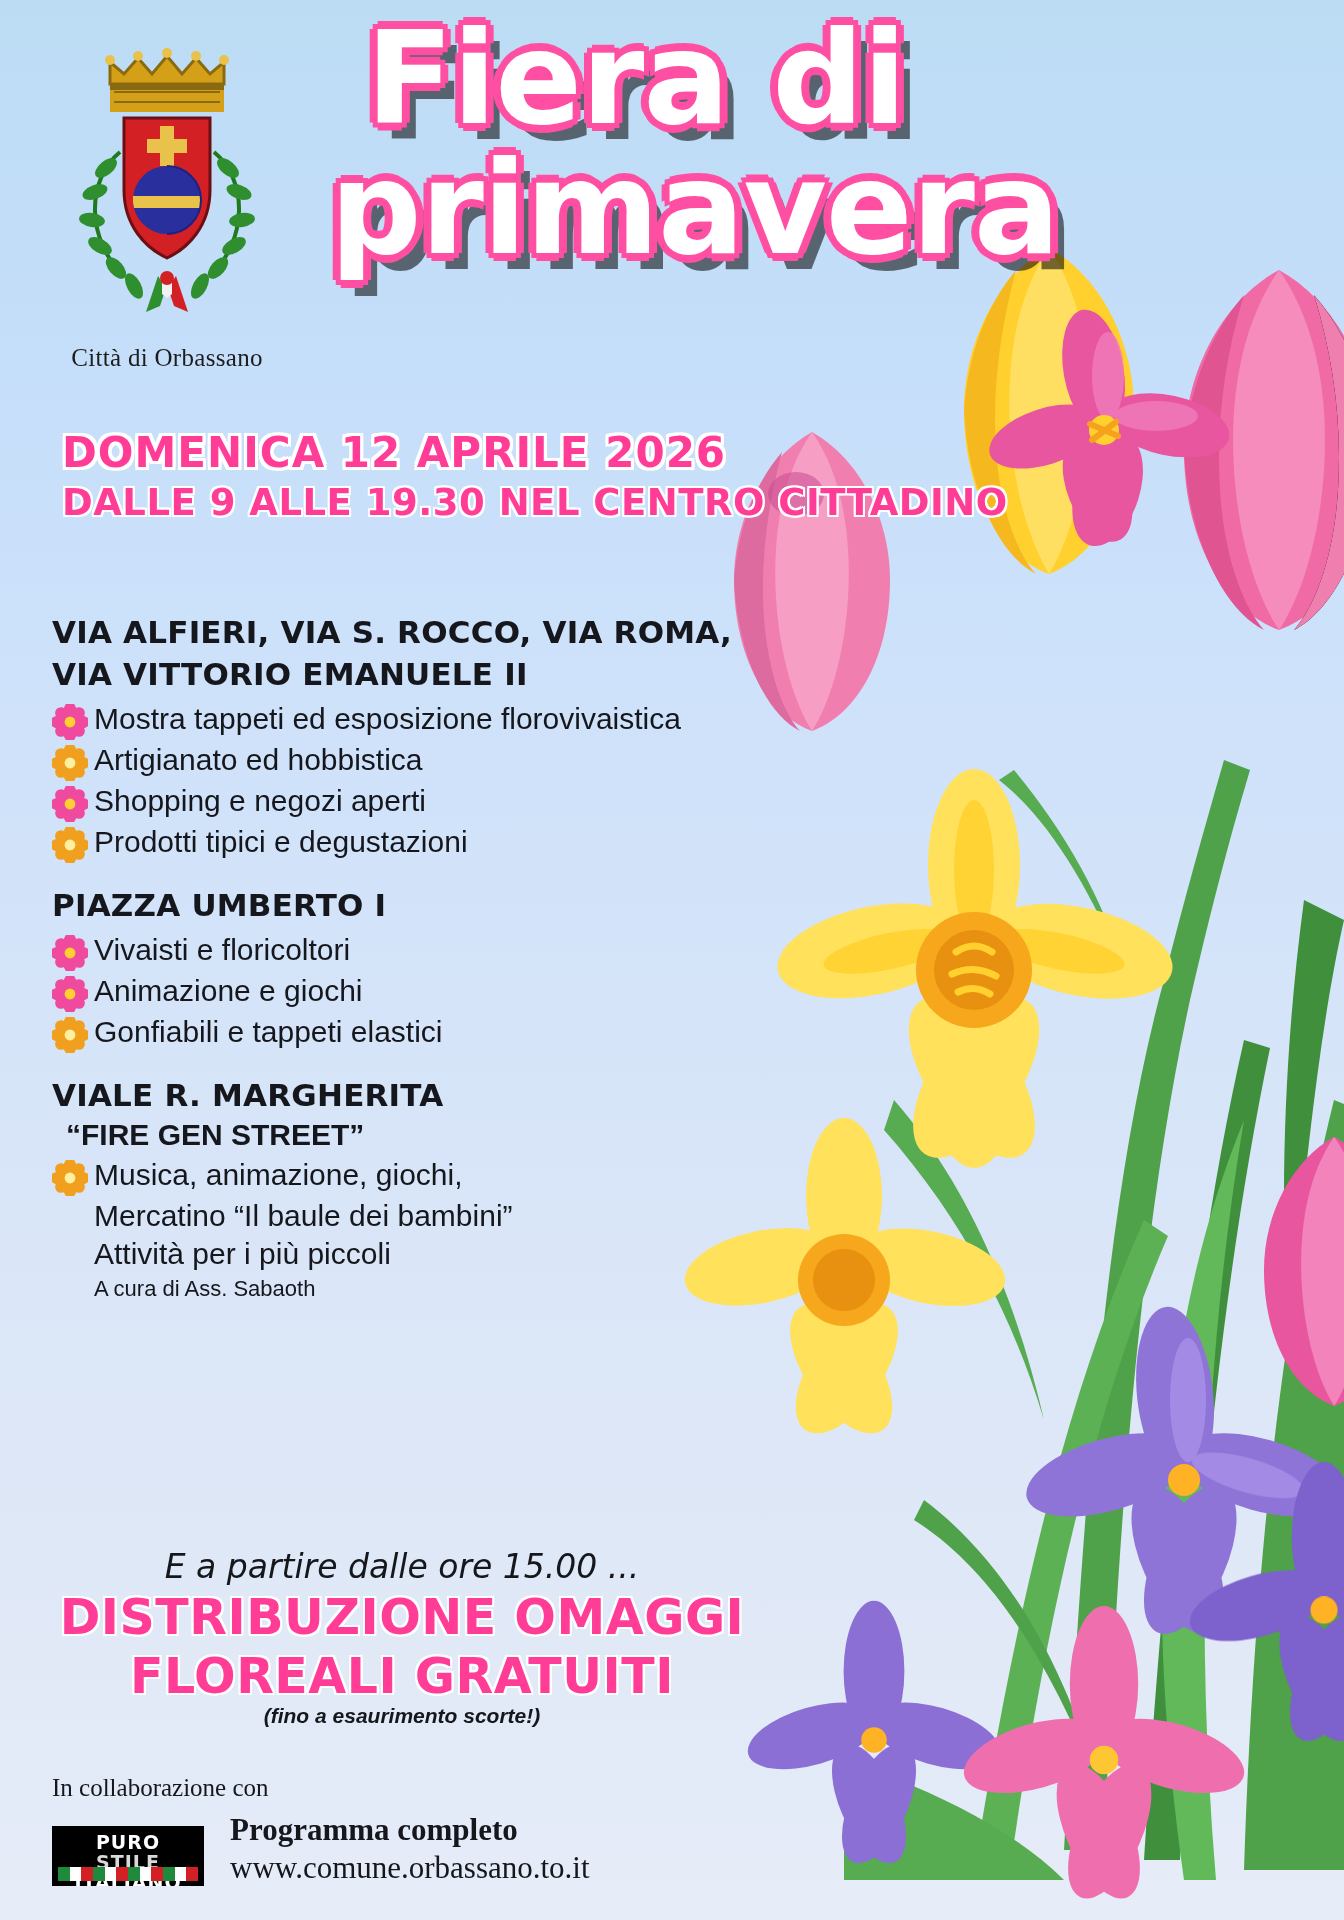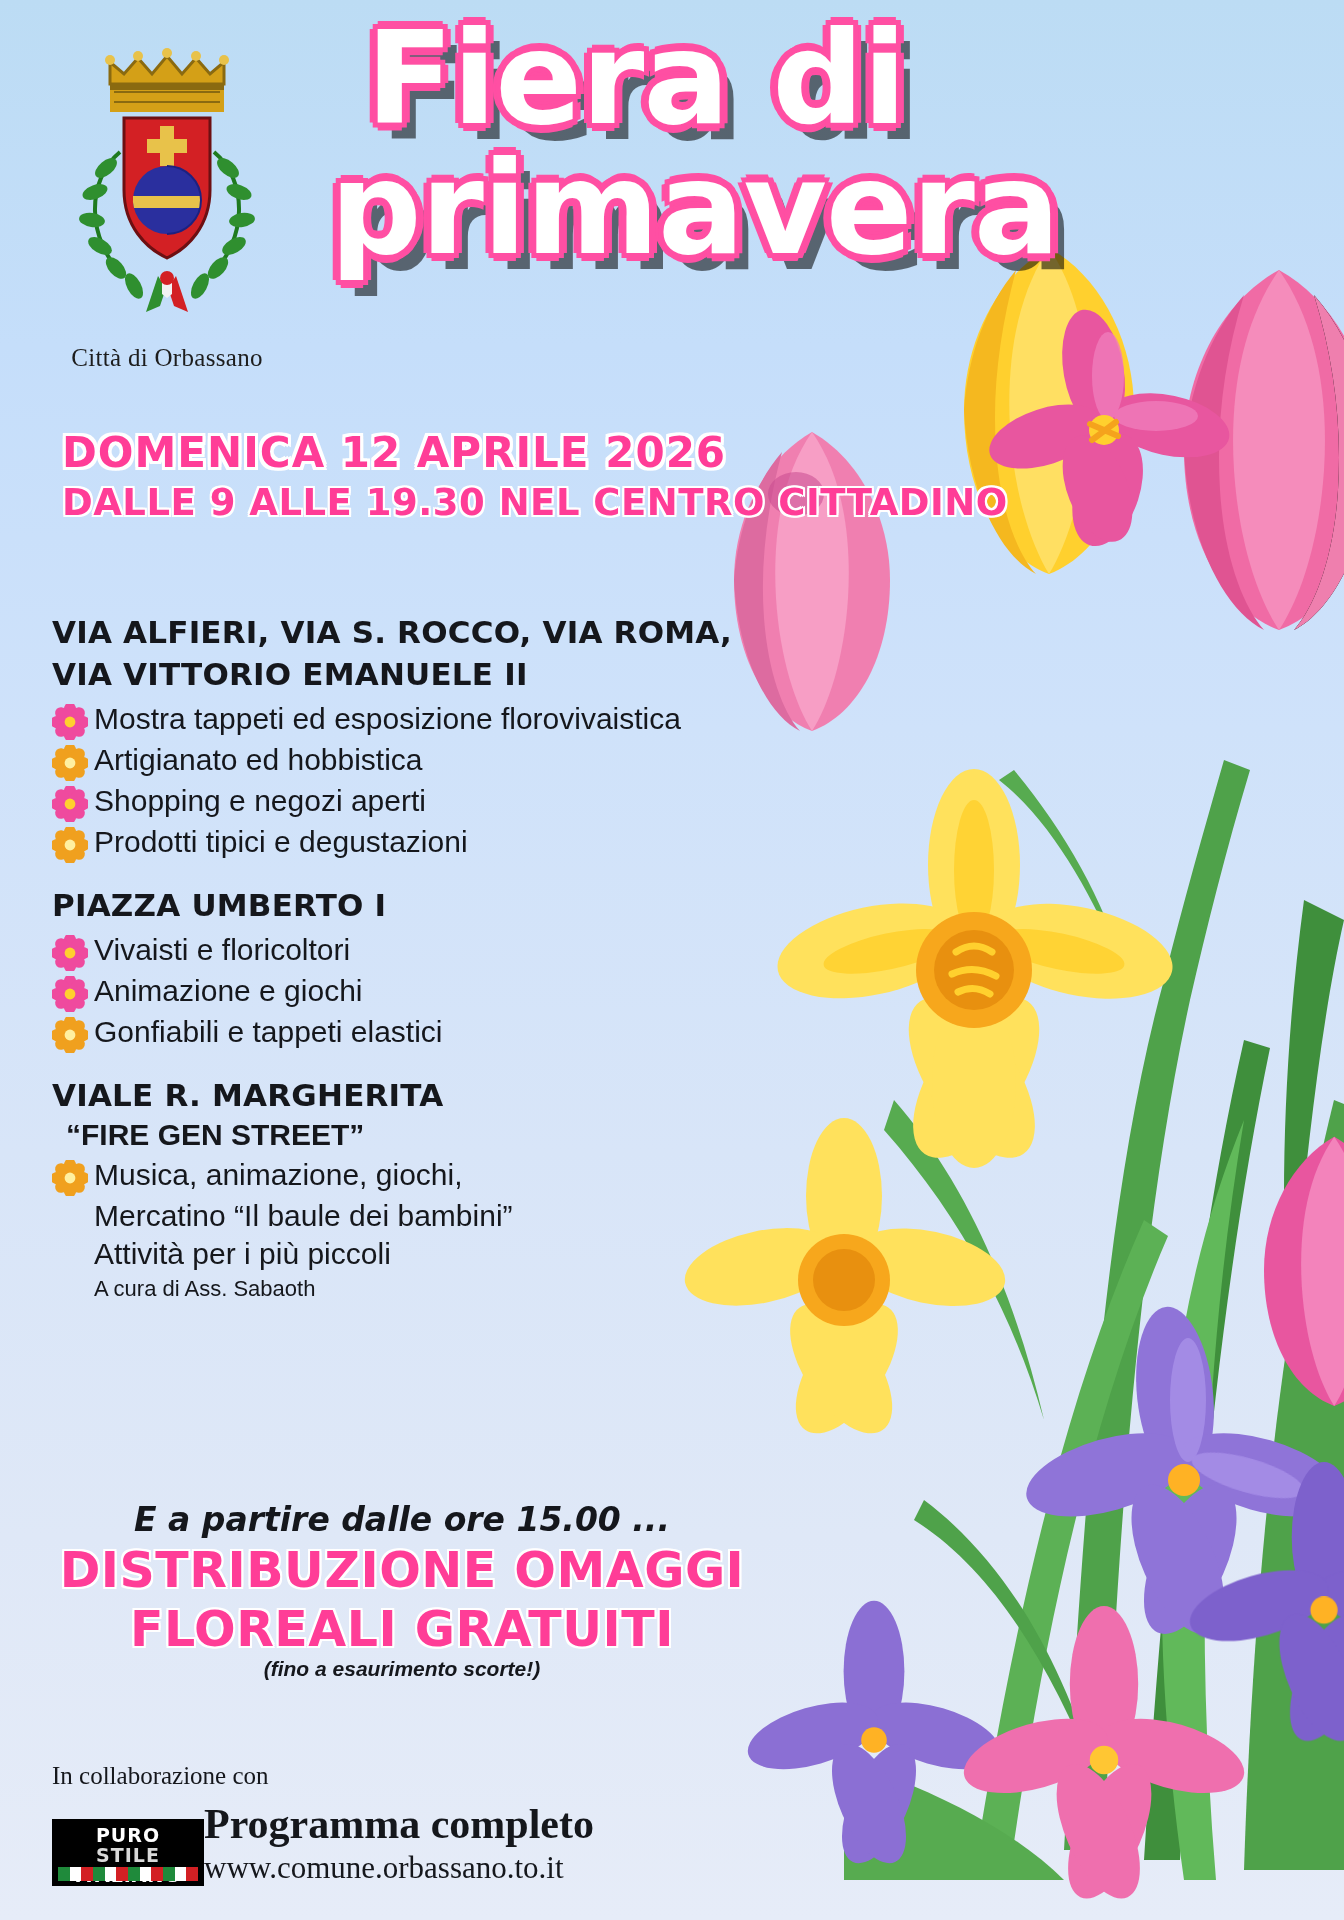--- a/index.html
+++ b/index.html
@@ -160,24 +160,25 @@
   
   .giveaway {
     position: absolute;
     left: 52px;
     top: 1500px;
     width: 700px;
     text-align: center;
   }
   .giveaway-pre {
     font-family: "DejaVu Sans", sans-serif;
-    font-weight: bold;
+    font-weight: normal;
     font-style: italic;
     font-size: 33px;
     color: #15171c;
+    margin-top: 47px;
   }
   .giveaway-main {
     font-family: "DejaVu Sans", sans-serif;
     font-weight: bold;
     font-size: 49px;
     line-height: 1.08;
     color: #ff3d97;
     text-shadow: -2px 0 0 #ffffff, 2px 0 0 #ffffff, 0 -2px 0 #ffffff, 0 2px 0 #ffffff,
                  -2px -2px 0 #ffffff, 2px -2px 0 #ffffff, -2px 2px 0 #ffffff, 2px 2px 0 #ffffff;
     margin-top: 6px;
@@ -200,24 +201,25 @@
   }
   .collab-label {
     font-family: "Liberation Serif", serif;
     font-size: 25px;
     color: #15171c;
     margin-bottom: 10px;
   }
   .footer-row { display: flex; align-items: flex-end; }
   .sponsor-logo {
     width: 152px;
-    height: 67px;
+    height: 60px;
     background: #000000;
     position: relative;
     flex: 0 0 auto;
+    margin-right: 26px;
     overflow: hidden;
   }
   .sponsor-logo .ln {
     font-family: "DejaVu Sans", sans-serif;
     font-weight: bold;
     font-size: 19px;
     color: #ffffff;
     text-align: center;
     line-height: 1.04;
     letter-spacing: 1px;
@@ -226,21 +228,21 @@
   .sponsor-bars {
     position: absolute;
     left: 6px; right: 6px; bottom: 5px;
     height: 14px;
     display: flex;
   }
   .sponsor-bars i { flex: 1 1 auto; height: 100%; display:block; }
   .footer-text .prog {
     font-family: "Liberation Serif", serif;
     font-weight: bold;
-    font-size: 42px;
+    font-size: 31px;
     color: #15171c;
   }
   .footer-text .url {
     font-family: "Liberation Serif", serif;
     font-size: 31px;
     color: #15171c;
     margin-top: 2px;
   }
 </style>
 </head>

